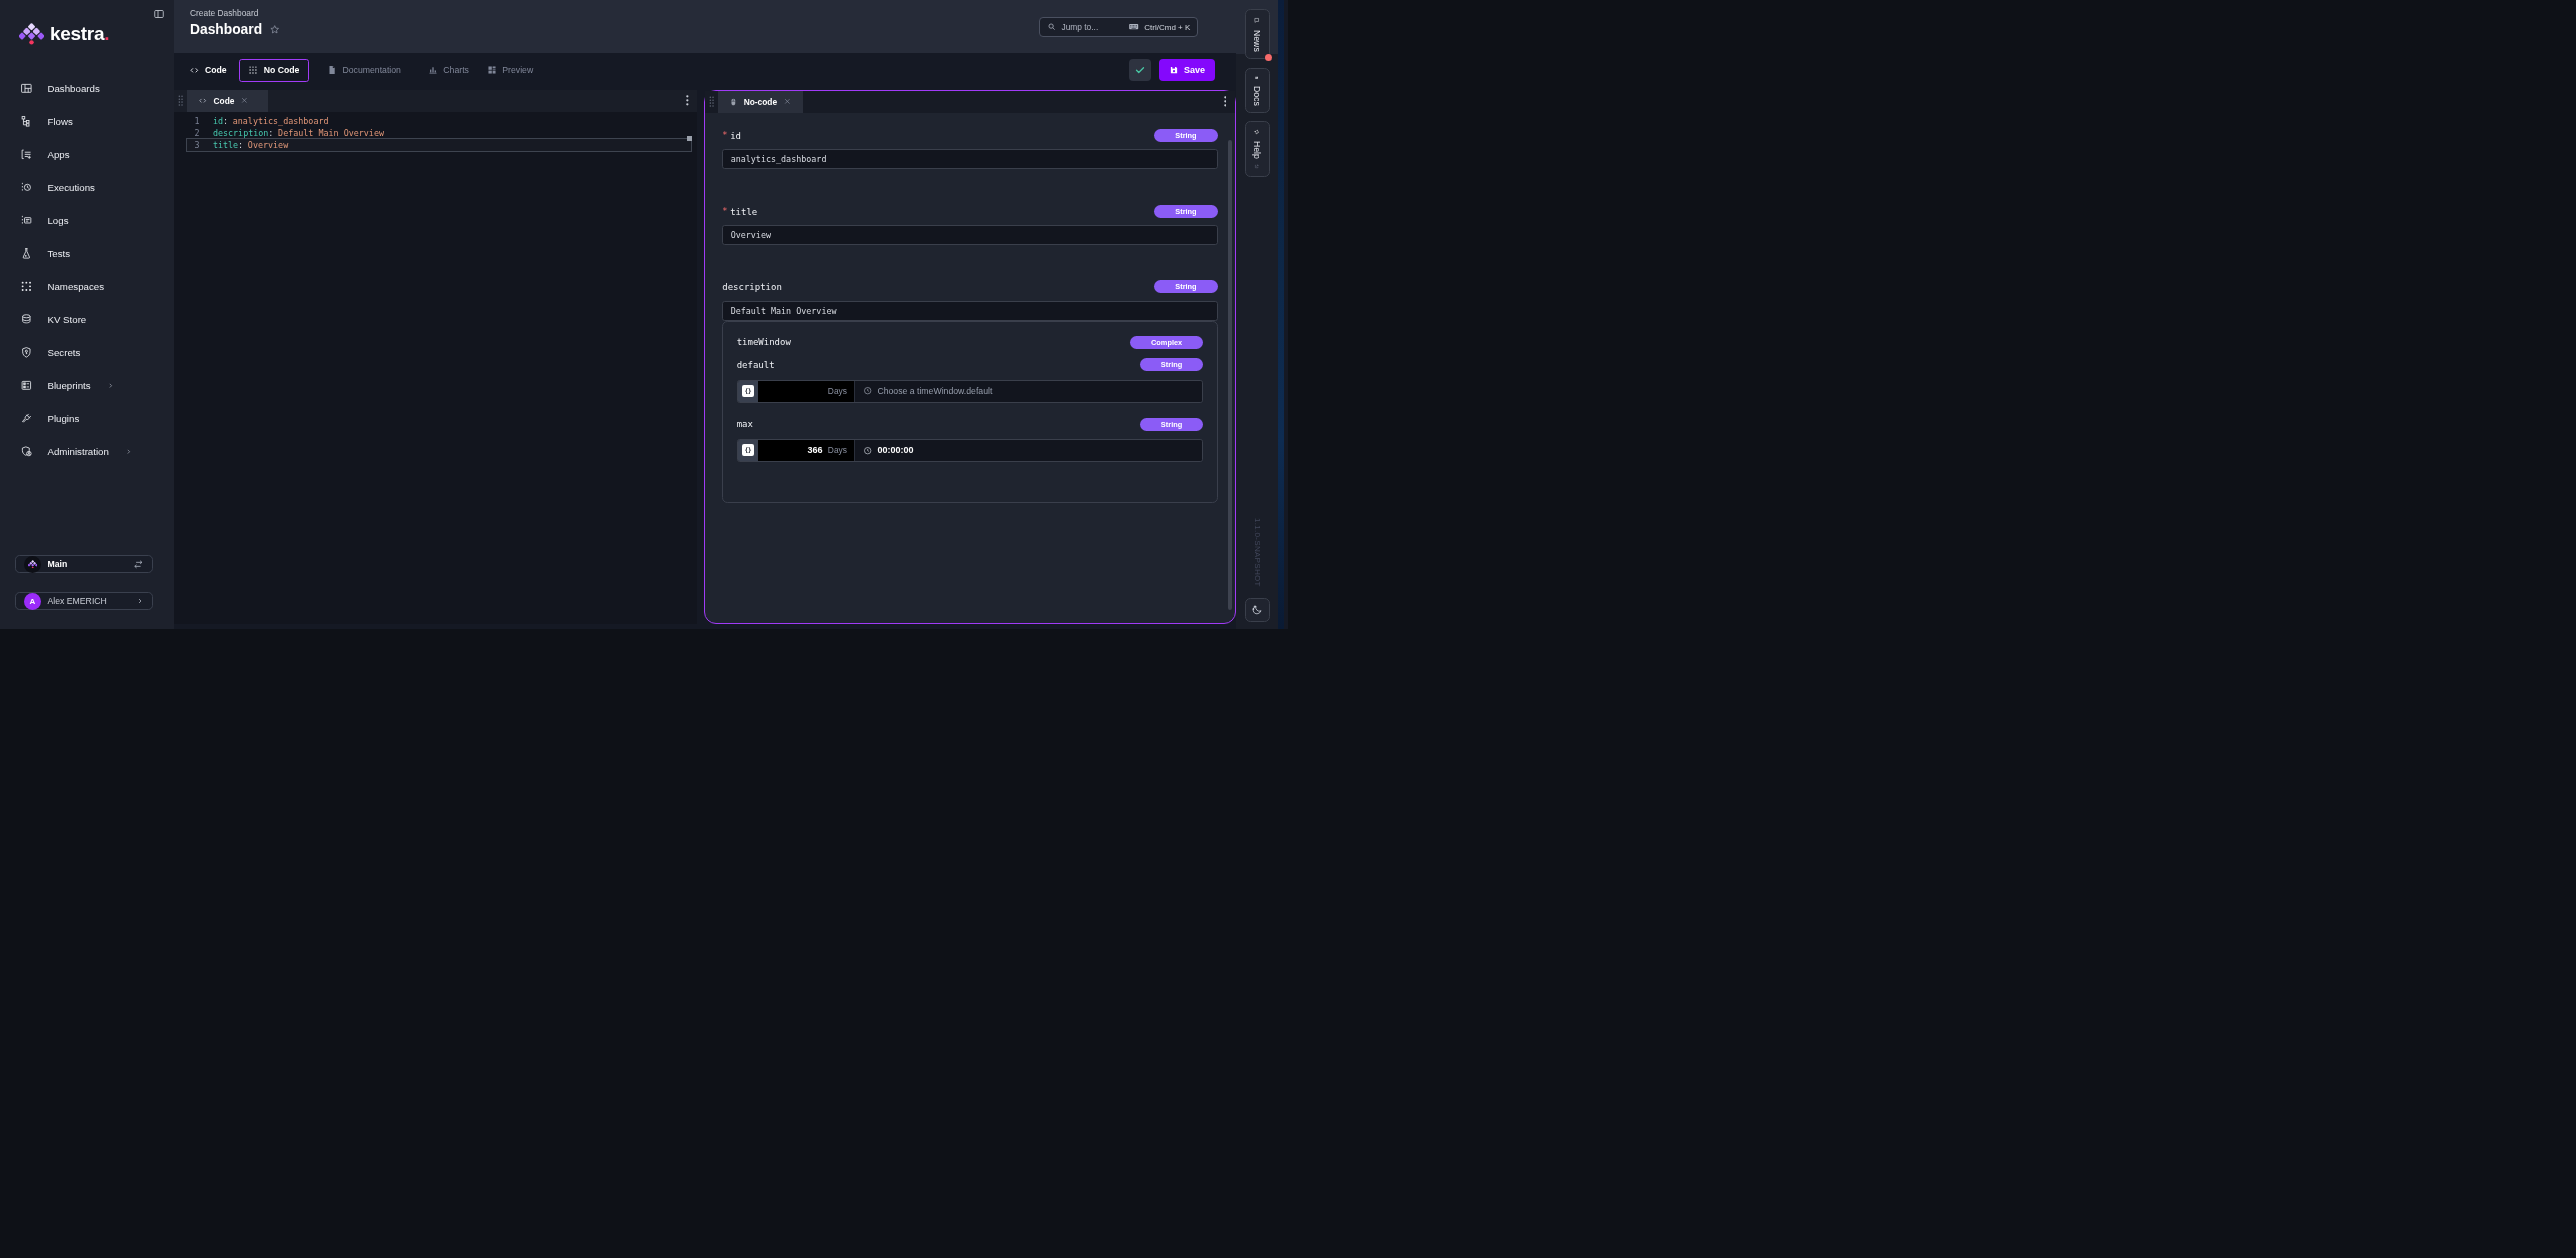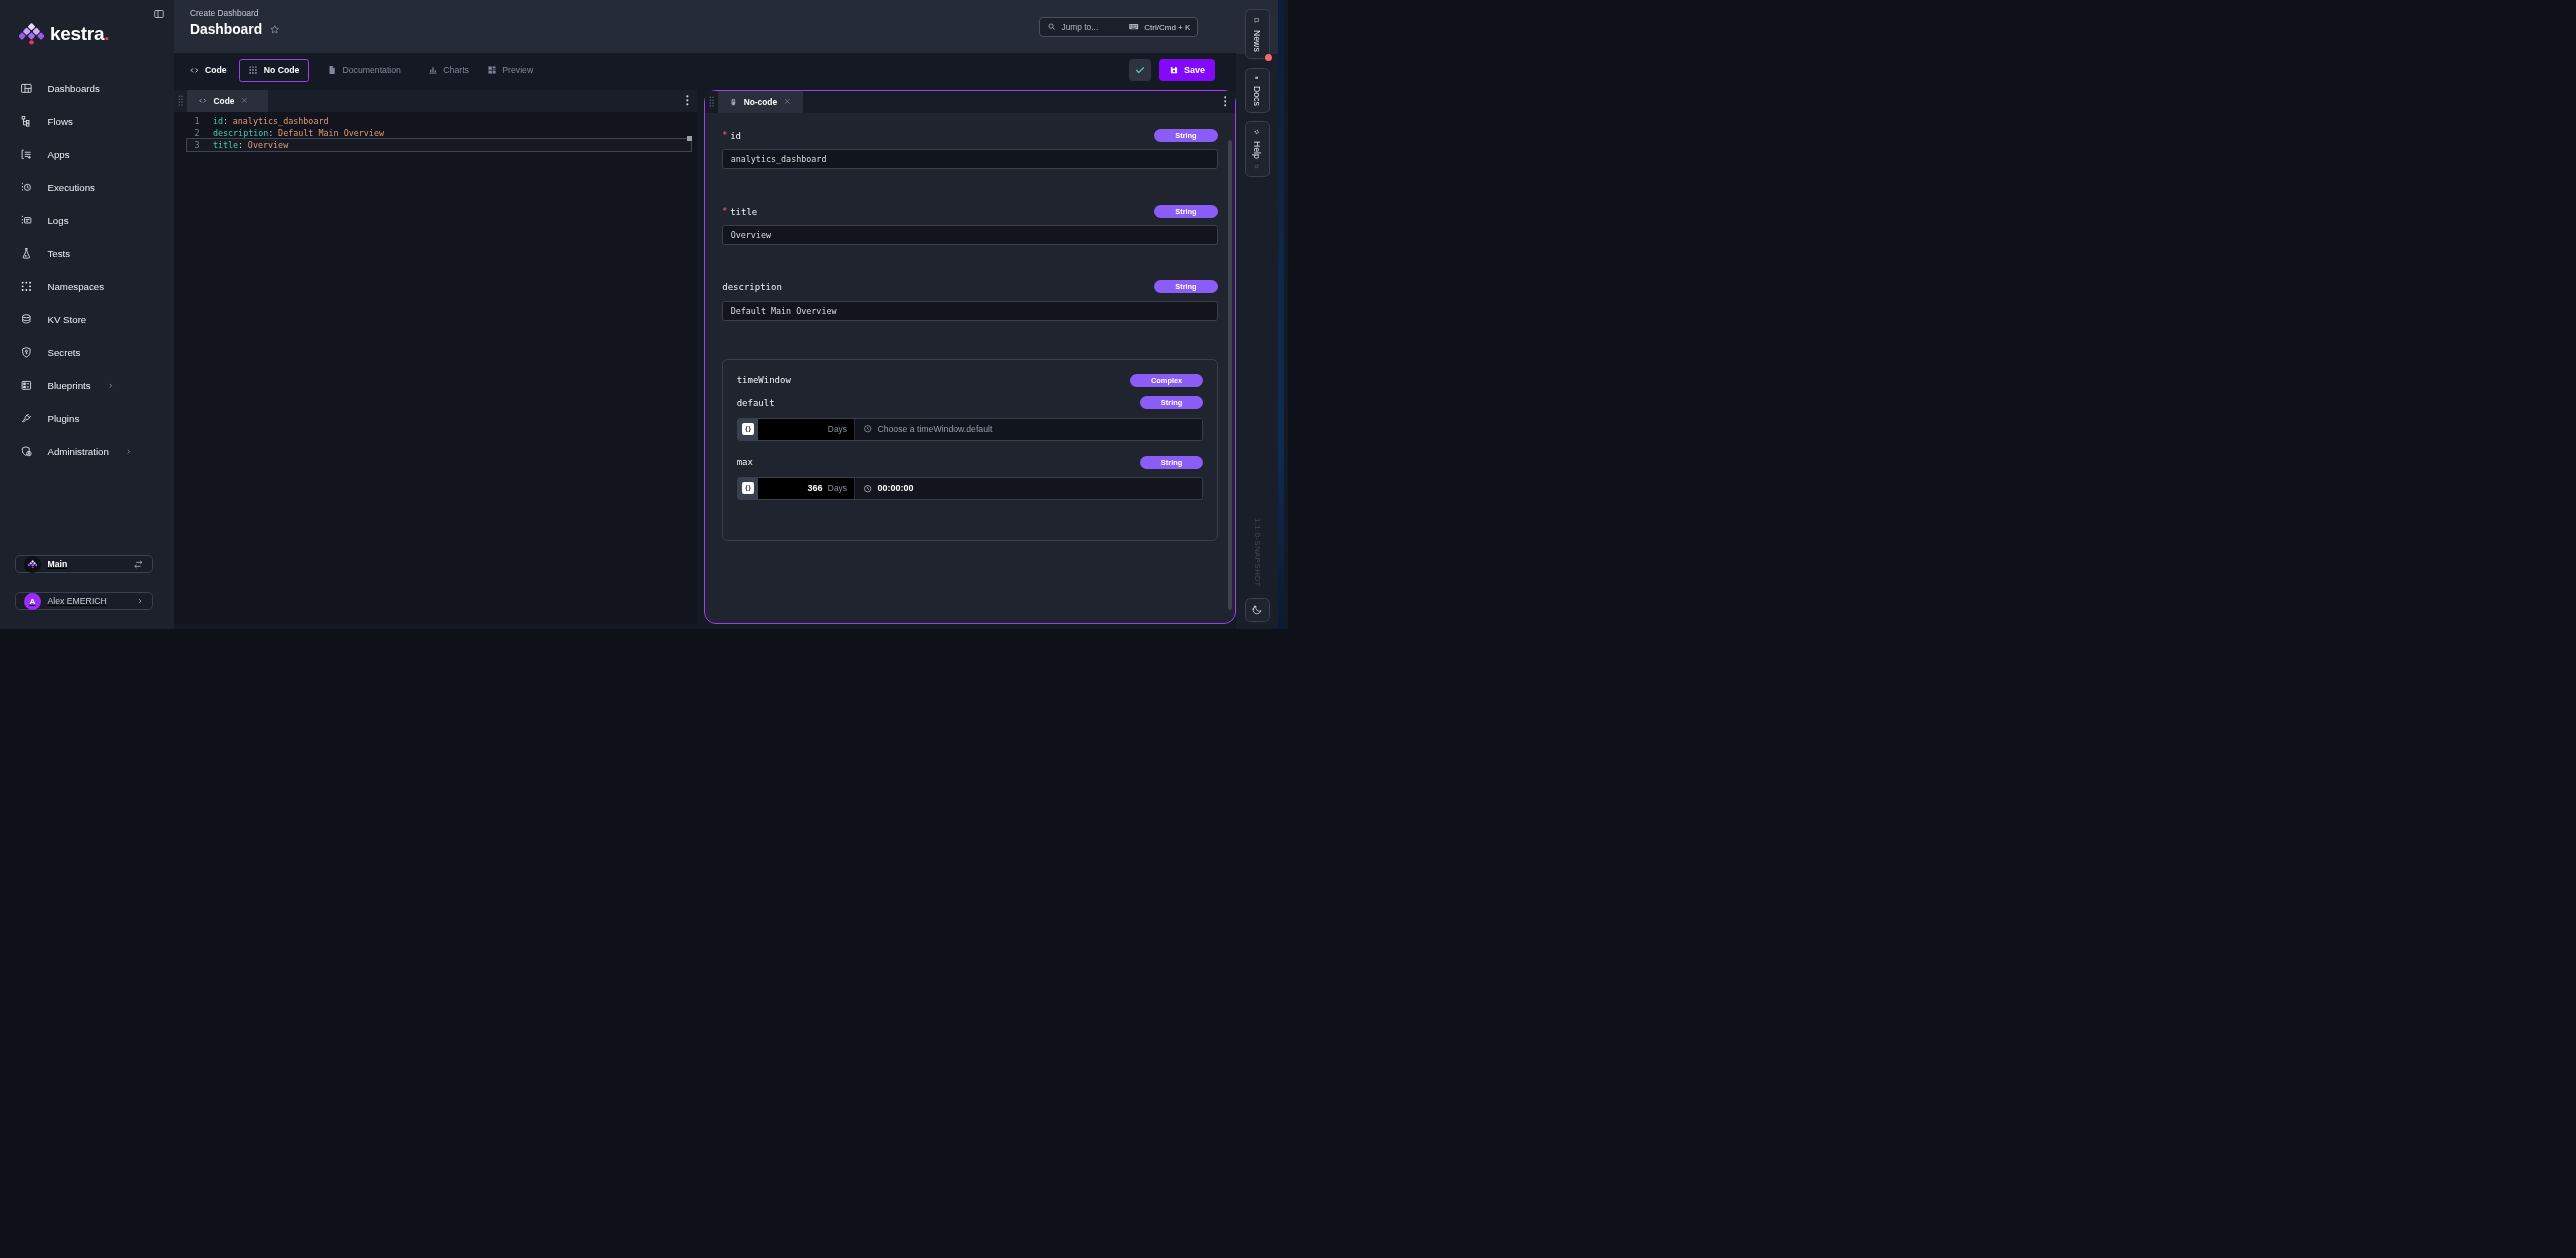--- a/index.html
+++ b/index.html
@@ -10,21 +10,21 @@
   
   .sidebar { position:relative; width:174px; height:629px; background:#1d212c; flex:0 0 auto; }
   .collapse-btn { position:absolute; top:6.7px; right:8px; width:14.8px; height:14.8px; display:flex; align-items:center; justify-content:center; cursor:pointer; }
   .logo { position:absolute; top:23px; left:19px; display:flex; align-items:center; gap:6px; }
   .logo-text { font-size:19px; font-weight:800; color:#ffffff; letter-spacing:-0.3px; }
   .logo-dot { color:#f4355f; font-weight:800; font-size:19px; }
   .nav { position:absolute; top:72px; left:0; right:0; }
   .nav-item { height:33px; display:flex; align-items:center; padding-left:20px; gap:14.8px; cursor:pointer; }
   .nav-label { font-size:9.7px; color:#eceef3; }
   .nav-chev { margin-left:1.3px; display:flex; }
-  .side-card { position:absolute; left:14.8px; width:138px; height:18px; border:0.7px solid #3a404e; border-radius:4.7px; background:#191d28; display:flex; align-items:center; padding:0 8px; gap:6.7px; cursor:pointer;text-decoration:underline; }
+  .side-card { position:absolute; left:14.8px; width:138px; height:18px; border:0.7px solid #3a404e; border-radius:4.7px; background:#191d28; display:flex; align-items:center; padding:0 8px; gap:6.7px; cursor:pointer; }
   .side-card.tenant { top:555px; }
   .side-card.user { top:592px; }
   .tenant-avatar { width:17px; height:17px; border-radius:50%; background:#0d0f16; display:flex; align-items:center; justify-content:center; }
   .tenant-name { font-size:8.7px; color:#ffffff; font-weight:600; flex:1; }
   .user-avatar { width:17px; height:17px; border-radius:50%; background:#9b2cfa; color:#fff; font-size:8px; font-weight:700; display:flex; align-items:center; justify-content:center; }
   .user-name { font-size:8.7px; color:#c9cdd6; flex:1; }
 
   
   .main { width:1062px; display:flex; flex-direction:column; flex:0 0 auto;justify-content:center; }
   .topbar { height:54px; background:#262b38; position:relative; padding:8px 0 0 16px; }
@@ -67,21 +67,21 @@
   .nocode-panel { width:534px; height:534px; border:1.3px solid #a13bf7; border-radius:12px; background:#1f242f; display:flex; flex-direction:column; }
   .nocode-panel .panel-strip { background:#171b25; }
   .nc-content { position:relative; flex:1; padding:16px 17.4px 0; overflow:hidden; }
   .nc-scrollthumb { position:absolute; right:3.4px; top:27px; width:4px; height:470px; border-radius:2px; background:#3e4350; cursor:grab; }
   .field-label-row { display:flex; align-items:center; justify-content:space-between; height:13.4px; }
   .flabel { font-family:"DejaVu Sans Mono", monospace; font-size:9px; color:#f0f2f6; }
   .req { color:#f56c6c; margin-right:2.7px; font-family:"DejaVu Sans Mono", monospace; font-size:8.7px; vertical-align:1.3px; }
   .badge { background:#8b5cf6; color:#fff; font-size:7.4px; border-radius:6.7px; padding:2px 21px; font-weight:700; }
   .text-input { margin-top:7.4px; width:100%; height:20px; background:#12151e; border:0.7px solid #3a3f4b; border-radius:2.7px; color:#d8dbe2; font-family:"DejaVu Sans Mono", monospace; font-size:8.4px; padding:0 7.4px; outline:none; display:block; }
   .gap52 { margin-top:35px; }
-  .tw-card { margin-top:38px; border:0.7px solid #3a3f4c; border-radius:5.4px; height:182px; padding:13.4px 13.4px 0; }
+  .tw-card { border:0.7px solid #3a3f4c; border-radius:5.4px; height:182px; padding:13.4px 13.4px 0; }
   .tw-label-row { display:flex; align-items:center; justify-content:space-between; height:13.4px; }
   .tw-sub { margin-top:9.4px; }
   .duration-row { margin-top:8px; height:23px; border:0.7px solid #3a3f4b; border-radius:2.7px; display:flex; align-items:stretch; overflow:hidden; }
   .dur-icon-cell { width:20px; background:#39404f; display:flex; align-items:center; justify-content:center; flex:0 0 auto; cursor:pointer; }
   .braces-box { width:12px; height:12px; background:#ffffff; border-radius:2px; display:flex; align-items:center; justify-content:center; font-family:"DejaVu Sans Mono", monospace; font-size:6.4px; font-weight:700; color:#252a36; letter-spacing:-0.7px; }
   .dur-num { width:97px; background:#000000; display:flex; align-items:center; justify-content:flex-end; gap:5.4px; padding-right:6.7px; border-right:0.7px solid #2a2f3b; flex:0 0 auto; cursor:text; }
   .dur-value { color:#ffffff; font-size:9px; font-weight:600; }
   .dur-unit { color:#8a90a0; font-size:8.4px; }
   .dur-time { flex:1; background:#12151e; display:flex; align-items:center; gap:5.4px; padding-left:8px; cursor:text; }
   .dur-ph { color:#979eac; font-size:8.7px; }

